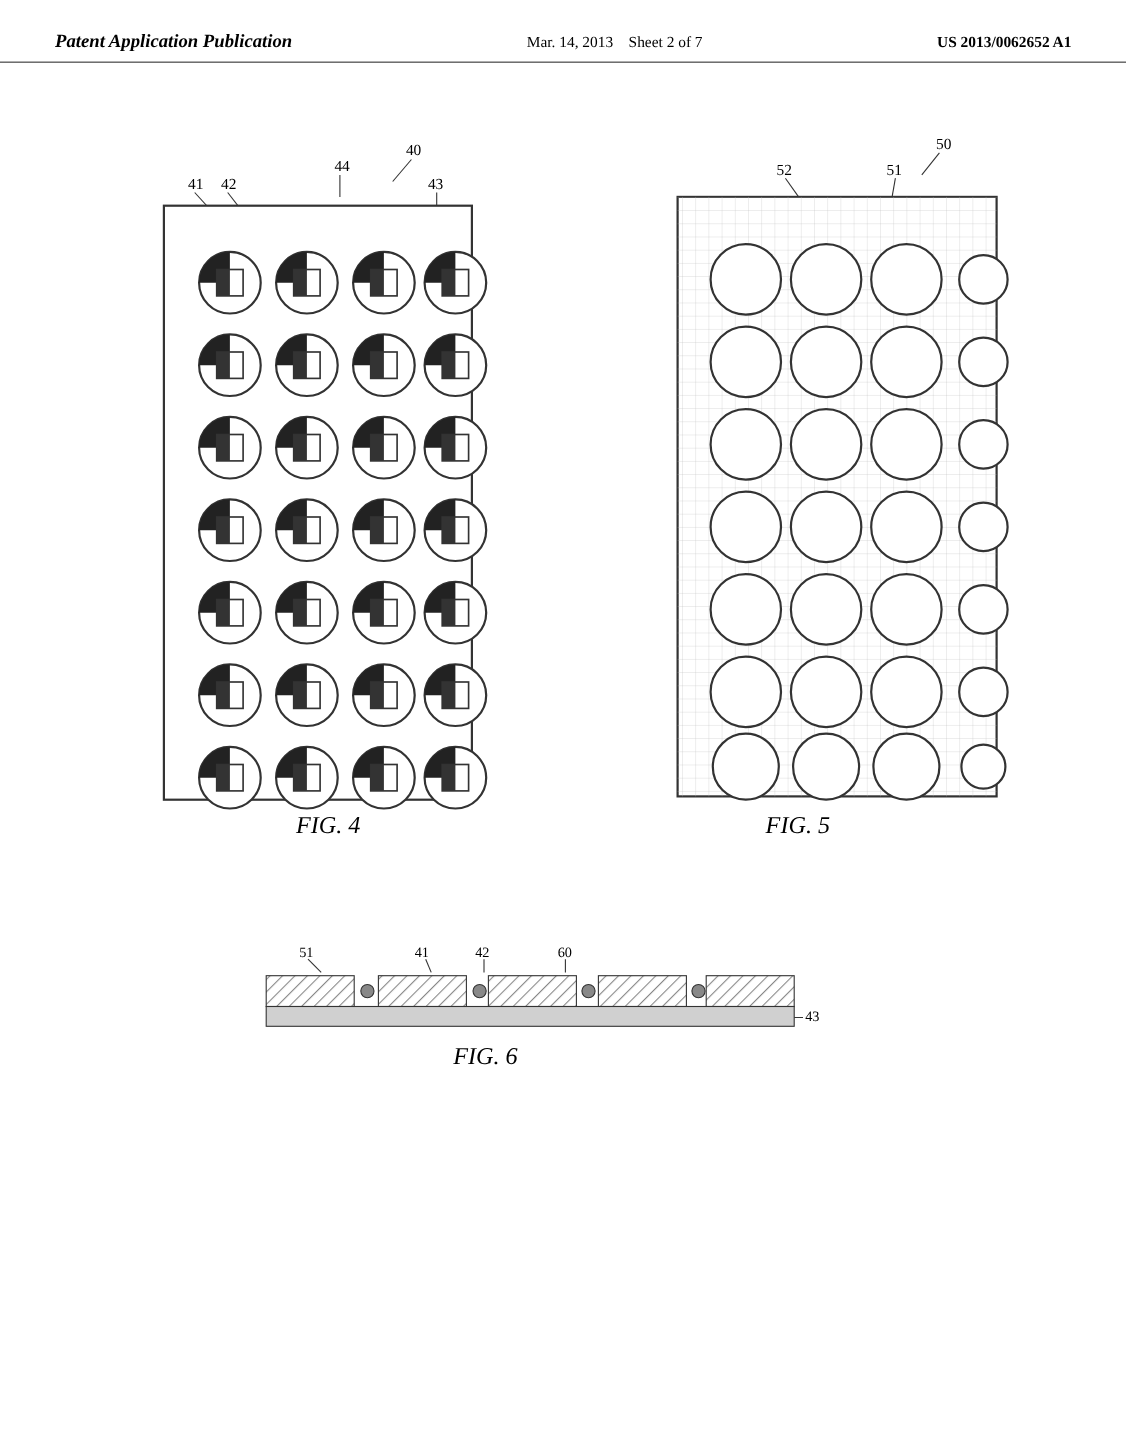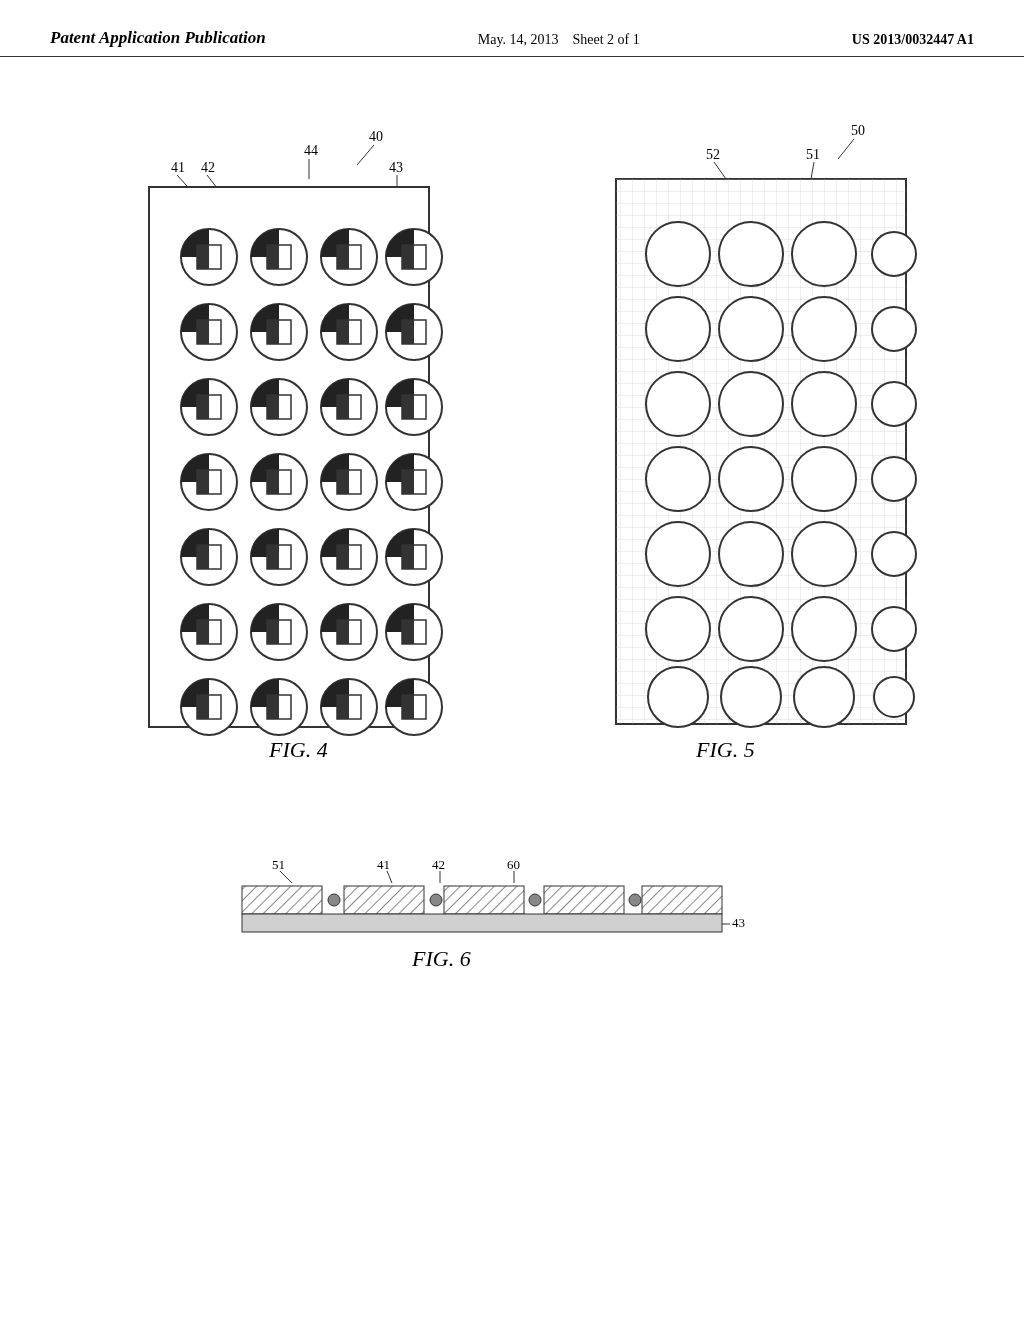--- a/index.html
+++ b/index.html
@@ -75,24 +75,24 @@
     svg text {
       font-family: 'Times New Roman', Times, serif;
     }
   </style>
 </head>
 <body>
 
 <div class="header">
   <div class="header-left">Patent Application Publication</div>
   <div class="header-center">
-    <span>May. 14, 2013</span>&nbsp;&nbsp;&nbsp;
-    <span>Sheet 2 of 1</span>
+    <span>Mar. 14, 2013</span>&nbsp;&nbsp;&nbsp;
+    <span>Sheet 2 of 7</span>
   </div>
-  <div class="header-right">US 2013/0032447 A1</div>
+  <div class="header-right">US 2013/0062652 A1</div>
 </div>
 
 <div class="content">
 
   <div class="figures-row">
 
     <div class="fig4-container">
       <svg width="340" height="680">
 
         <text x="62" y="65" font-size="14">41</text>

